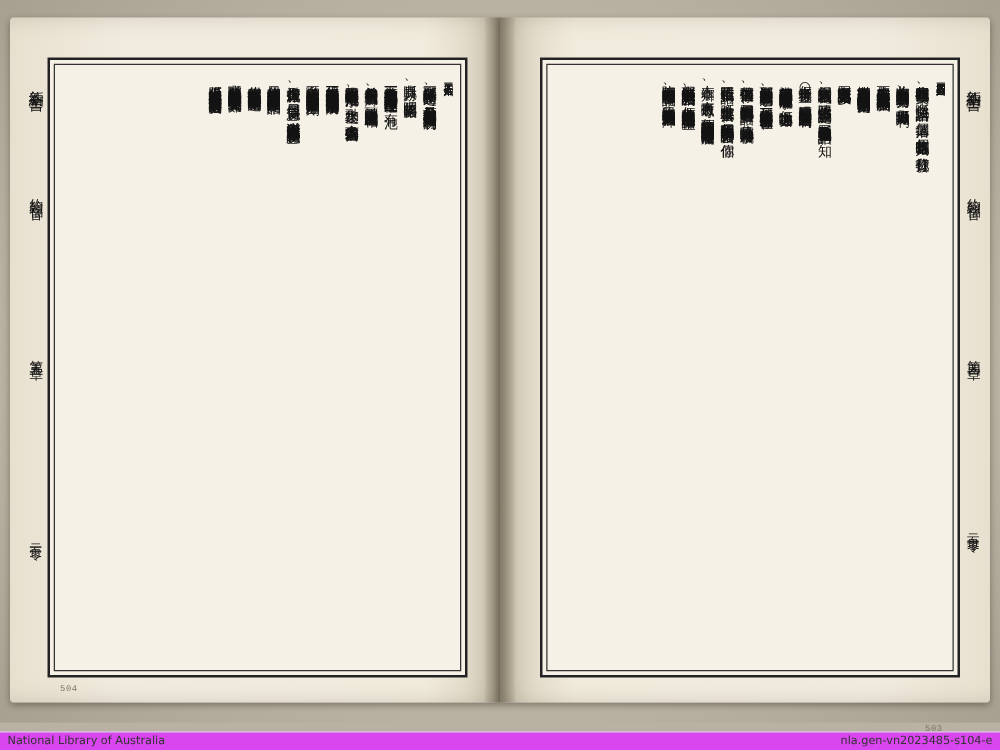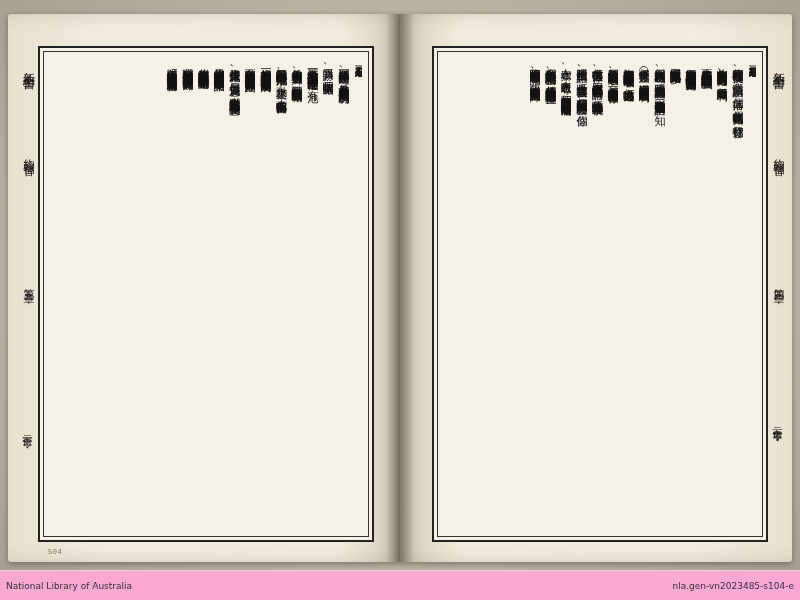--- a/index.html
+++ b/index.html
@@ -118,22 +118,22 @@
     position: absolute;
     font-family: Liberation Mono, monospace;
     font-size: 7px;
     color: #7a7363;
     letter-spacing: .5px;
   }
   
   .footer {
     position: absolute;
     left: 0; bottom: 0;
-    width: 800px; height: 30px;
-    background: #f9a8d4;
+    width: 800px; height: 15px;
+    background: #d946ef;
     border-top: 1px solid #d8d8d8;
     display: flex;
     align-items: center;
     justify-content: space-between;
     padding: 0 6px;
     box-sizing: border-box;
   }
   .footer span {
     font-family: "DejaVu Sans", sans-serif;
     font-size: 9px;

